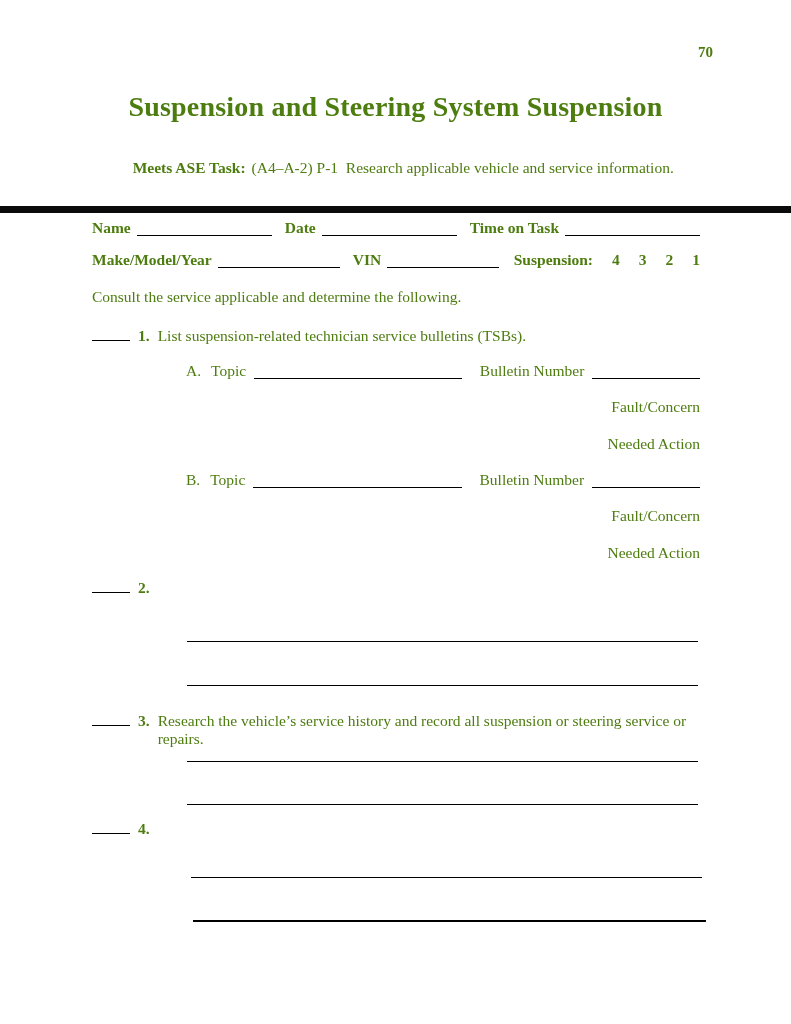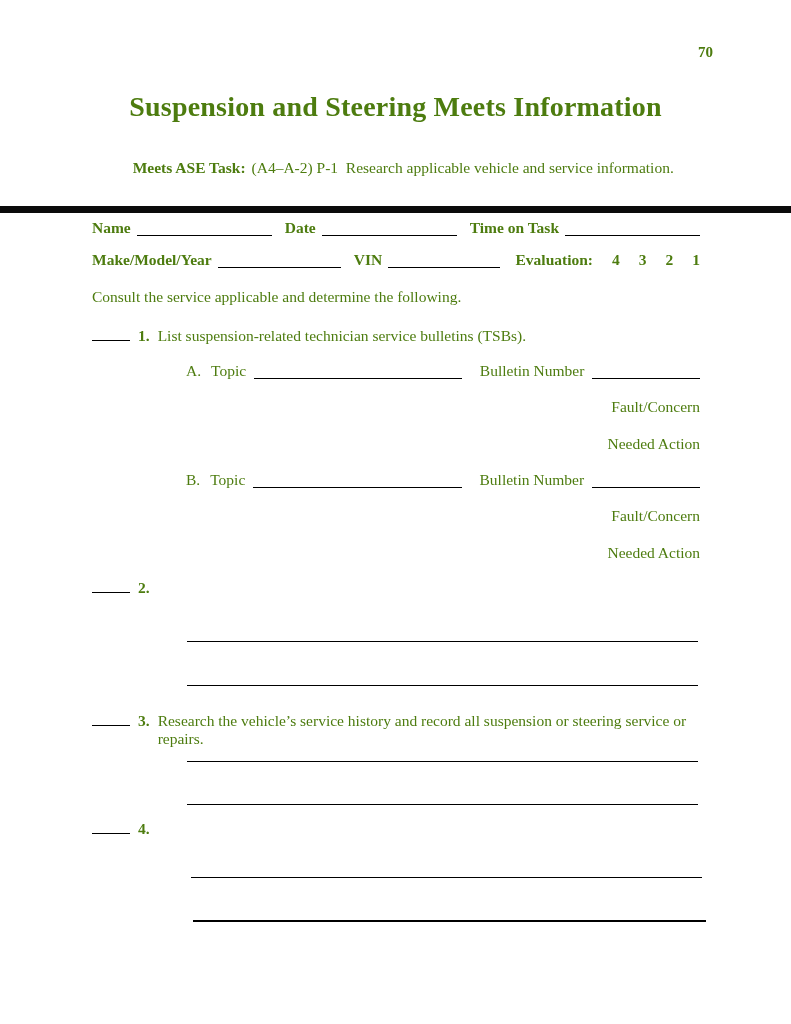--- a/index.html
+++ b/index.html
@@ -108,21 +108,21 @@
   .ans-4a { margin-top: 39px; margin-left: 99px; }
   .ans-4b { margin-top: 42px; margin-left: 101px; width: 513px; border-bottom-width: 2.6px; }
 </style>
 </head>
 <body>
 
 <div class="page">
 
   <div class="page-number">70</div>
 
-  <h1 class="doc-title">Suspension and Steering Meets Information</h1>
+  <h1 class="doc-title">Suspension and Steering System Suspension</h1>
 
   <div class="doc-subtitle">
     <span class="subtitle-label">Meets ASE Task:</span><span>(A4–A-2) P-1  Research applicable vehicle and service information.</span>
   </div>
 
   <div class="divider-bar"></div>
 
   <div class="content">
 
     <div class="frow name-row">
@@ -132,21 +132,21 @@
       <span class="ln date-ln"></span>
       <span class="lbl mid">Time on Task</span>
       <span class="ln time-ln"></span>
     </div>
 
     <div class="frow make-row">
       <span class="lbl">Make/Model/Year</span>
       <span class="ln make-ln"></span>
       <span class="lbl mid">VIN</span>
       <span class="ln vin-ln"></span>
-      <span class="lbl eval-label">Evaluation:</span>
+      <span class="lbl eval-label">Suspension:</span>
       <span class="eval-score">4</span>
       <span class="eval-score">3</span>
       <span class="eval-score">2</span>
       <span class="eval-score">1</span>
     </div>
 
     <div class="intro-line">Consult the service applicable and determine the following.</div>
 
     <div class="item-row item-1">
       <span class="grade-ln"></span>

